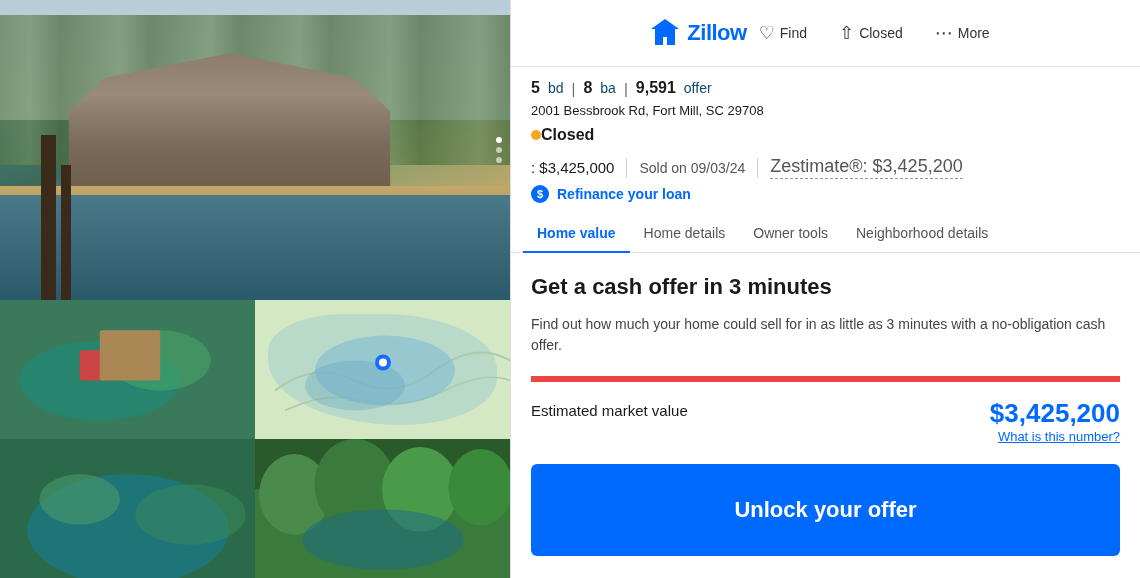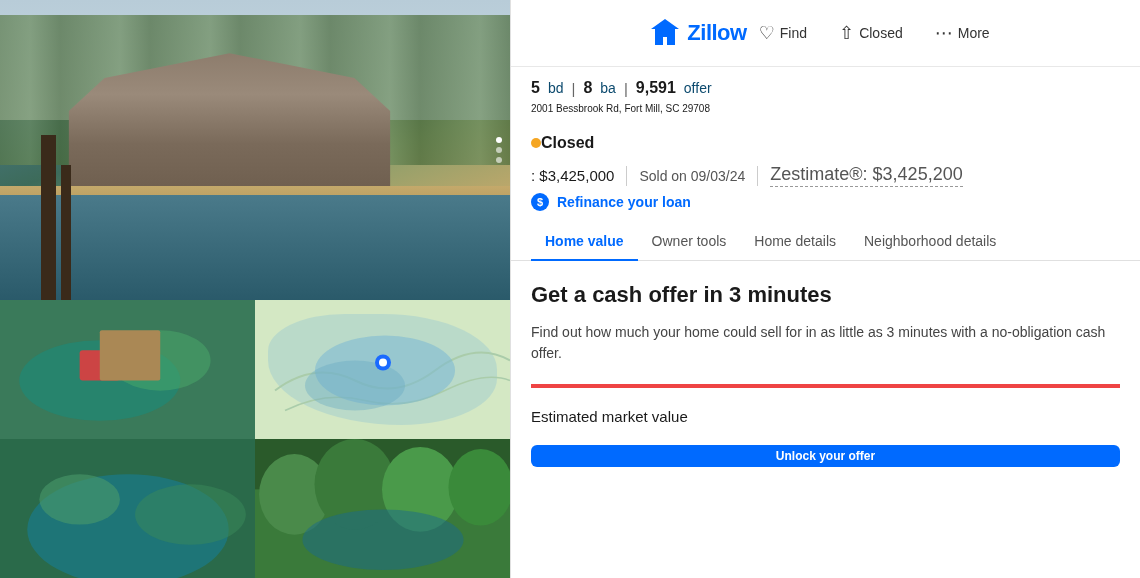--- a/index.html
+++ b/index.html
@@ -96,38 +96,38 @@
     .property-stats {
       display: flex;
       align-items: center;
       gap: 8px;
       margin-bottom: 6px;
       font-size: 15px;
     }
     .stat-value { font-weight: 600; color: #1a1a1a; font-size: 16px; }
     .stat-sep { color: #666; }
     .stat-unit { color: #0c4a6e; font-size: 14px; }
-    .address { font-size: 10px; color: #1a1a1a; margin-bottom: 20px; font-weight: 400; }
+    .address { font-size: 13px; color: #1a1a1a; margin-bottom: 8px; font-weight: 400; }
     .status-row { display: flex; align-items: center; gap: 0; margin-bottom: 4px; }
     .status-dot { width: 10px; height: 10px; border-radius: 50%; background: #f5a623; flex-shrink: 0; }
     .status-text { font-weight: 700; font-size: 16px; color: #1a1a1a; }
     .price-row { display: flex; align-items: center; gap: 12px; margin-bottom: 6px; font-size: 14px; margin-top: 12px; }
     .sold-price { font-size: 15px; color: #1a1a1a; }
     .sold-date { color: #555; }
     .zestimate { color: #555; font-size: 18px; border-bottom: 1px dashed #999; padding-bottom: 1px; }
     .refi-row { display: flex; align-items: center; gap: 8px; font-size: 14px; color: #555; }
     .refi-link { color: #006AFF; font-weight: 700; text-decoration: none; cursor: pointer; }
     .refi-icon { width: 18px; height: 18px; background: #006AFF; border-radius: 50%; display: inline-flex; align-items: center; justify-content: center; color: white; font-size: 11px; font-weight: bold; }
 
     
     .tabs-row {
       display: flex;
       align-items: center;
       border-bottom: 1px solid #e0e0e0;
-      padding: 0 20px;
+      padding: 0 12px;
       flex-shrink: 0;
       margin-top: 4px;
     }
     .tab {
       padding: 10px 14px 10px;
       font-size: 14px;
       color: #555;
       cursor: pointer;
       border-bottom: 2px solid transparent;
       margin-bottom: -1px;
@@ -148,38 +148,38 @@
     }
     .cash-offer-title { font-size: 22px; font-weight: 700; color: #1a1a1a; margin-bottom: 12px; line-height: 1.3; }
     .cash-offer-desc { font-size: 14px; color: #444; line-height: 1.5; margin-bottom: 20px; }
 
     
     .market-value-row {
       display: flex;
       align-items: flex-start;
       justify-content: space-between;
       padding-top: 16px;
-      border-top: 4px solid #ef4444;
+      border-top: 6px solid #ef4444;
       margin-bottom: 20px;
     }
     .market-value-label { font-size: 15px; color: #1a1a1a; font-weight: 500; margin-top: 4px; }
     .market-value-right { text-align: right; }
     .market-value-price { font-size: 26px; font-weight: 700; color: #006AFF; }
     .market-value-link { font-size: 13px; color: #006AFF; cursor: pointer; text-decoration: underline; }
 
     
     .unlock-btn {
       display: block;
       width: 100%;
-      padding: 4px;
+      padding: 33px;
       background: #006AFF;
       color: white;
       border: none;
       border-radius: 6px;
-      font-size: 12px;
+      font-size: 22px;
       font-weight: 600;
       cursor: pointer;
       text-align: center;
     }
 
     
     .divider-v { width: 1px; height: 20px; background: #ccc; }
   </style>
 </head>
 <body>
@@ -301,29 +301,33 @@
       <span class="zestimate">Zestimate®: $3,425,200</span>
     </div>
     <div class="refi-row">
       <span class="refi-icon">$</span>
       <a class="refi-link">Refinance your loan</a>
     </div>
   </div>
 
   <div class="tabs-row">
     <div class="tab active">Home value</div>
+    <div class="tab">Home details</div>
     <div class="tab">Owner tools</div>
-    <div class="tab">Home details</div>
     <div class="tab">Neighborhood details</div>
   </div>
 
   <div class="content-area">
     <div class="cash-offer-title">Get a cash offer in 3 minutes</div>
     <div class="cash-offer-desc">Find out how much your home could sell for in as little as 3 minutes with a no-obligation cash offer.</div>
 
     <div class="market-value-row">
       <div class="market-value-label">Estimated market value</div>
+      <div class="market-value-right">
+        <div class="market-value-price">$3,425,200</div>
+        <div class="market-value-link">What is this number?</div>
+      </div>
     </div>
 
     <button class="unlock-btn">Unlock your offer</button>
   </div>
 
 </div>
 
 </body></html>

